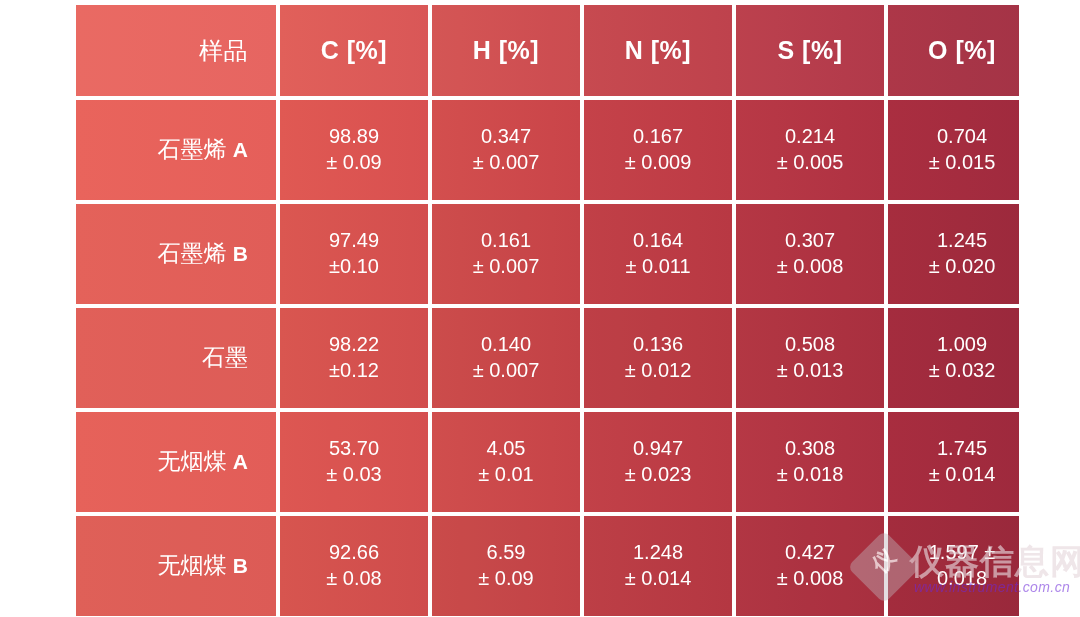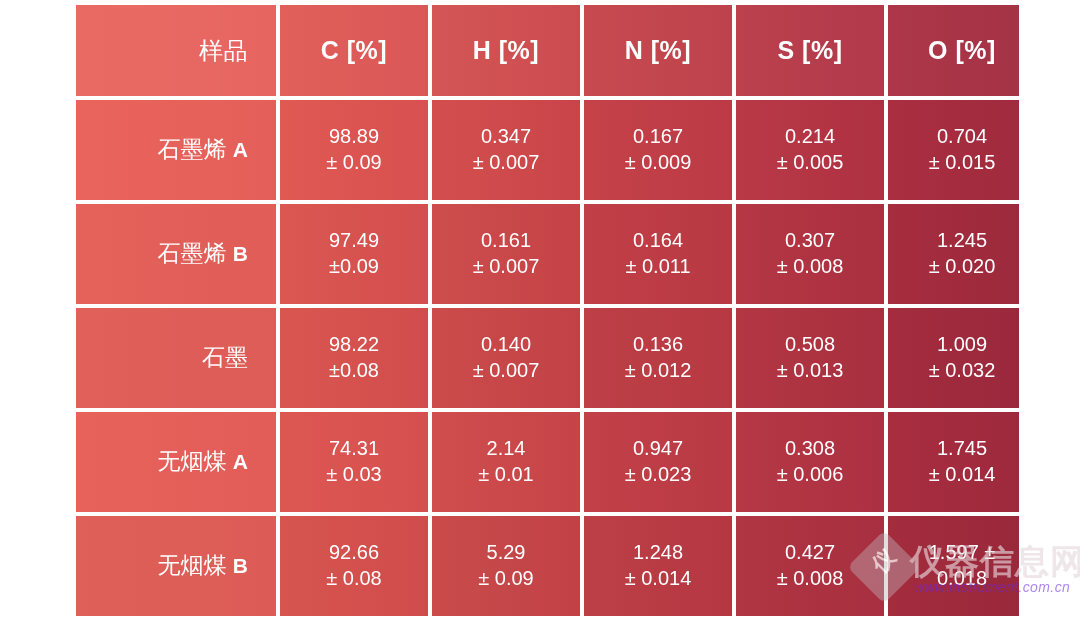--- a/index.html
+++ b/index.html
@@ -205,49 +205,49 @@
           <td class="sample-cell g-c0"><span class="cell-text"><span>石墨烯</span> <span class="suffix">A</span></span></td>
           <td class="g-c1"><span class="cell-text"><span class="val-main">98.89</span><span class="val-err">± 0.09</span></span></td>
           <td class="g-c2"><span class="cell-text"><span class="val-main">0.347</span><span class="val-err">± 0.007</span></span></td>
           <td class="g-c3"><span class="cell-text"><span class="val-main">0.167</span><span class="val-err">± 0.009</span></span></td>
           <td class="g-c4"><span class="cell-text"><span class="val-main">0.214</span><span class="val-err">± 0.005</span></span></td>
           <td class="g-c5"><span class="cell-text"><span class="val-main">0.704</span><span class="val-err">± 0.015</span></span></td>
         </tr>
 
         <tr class="data-row r2">
           <td class="sample-cell g-c0"><span class="cell-text"><span>石墨烯</span> <span class="suffix">B</span></span></td>
-          <td class="g-c1"><span class="cell-text"><span class="val-main">97.49</span><span class="val-err">±0.09</span></span></td>
+          <td class="g-c1"><span class="cell-text"><span class="val-main">97.49</span><span class="val-err">±0.10</span></span></td>
           <td class="g-c2"><span class="cell-text"><span class="val-main">0.161</span><span class="val-err">± 0.007</span></span></td>
           <td class="g-c3"><span class="cell-text"><span class="val-main">0.164</span><span class="val-err">± 0.011</span></span></td>
           <td class="g-c4"><span class="cell-text"><span class="val-main">0.307</span><span class="val-err">± 0.008</span></span></td>
           <td class="g-c5"><span class="cell-text"><span class="val-main">1.245</span><span class="val-err">± 0.020</span></span></td>
         </tr>
 
         <tr class="data-row r3">
           <td class="sample-cell g-c0"><span class="cell-text"><span>石墨</span> <span class="suffix"></span></span></td>
-          <td class="g-c1"><span class="cell-text"><span class="val-main">98.22</span><span class="val-err">±0.08</span></span></td>
+          <td class="g-c1"><span class="cell-text"><span class="val-main">98.22</span><span class="val-err">±0.12</span></span></td>
           <td class="g-c2"><span class="cell-text"><span class="val-main">0.140</span><span class="val-err">± 0.007</span></span></td>
           <td class="g-c3"><span class="cell-text"><span class="val-main">0.136</span><span class="val-err">± 0.012</span></span></td>
           <td class="g-c4"><span class="cell-text"><span class="val-main">0.508</span><span class="val-err">± 0.013</span></span></td>
           <td class="g-c5"><span class="cell-text"><span class="val-main">1.009</span><span class="val-err">± 0.032</span></span></td>
         </tr>
 
         <tr class="data-row r4">
           <td class="sample-cell g-c0"><span class="cell-text"><span>无烟煤</span> <span class="suffix">A</span></span></td>
-          <td class="g-c1"><span class="cell-text"><span class="val-main">74.31</span><span class="val-err">± 0.03</span></span></td>
-          <td class="g-c2"><span class="cell-text"><span class="val-main">2.14</span><span class="val-err">± 0.01</span></span></td>
+          <td class="g-c1"><span class="cell-text"><span class="val-main">53.70</span><span class="val-err">± 0.03</span></span></td>
+          <td class="g-c2"><span class="cell-text"><span class="val-main">4.05</span><span class="val-err">± 0.01</span></span></td>
           <td class="g-c3"><span class="cell-text"><span class="val-main">0.947</span><span class="val-err">± 0.023</span></span></td>
-          <td class="g-c4"><span class="cell-text"><span class="val-main">0.308</span><span class="val-err">± 0.006</span></span></td>
+          <td class="g-c4"><span class="cell-text"><span class="val-main">0.308</span><span class="val-err">± 0.018</span></span></td>
           <td class="g-c5"><span class="cell-text"><span class="val-main">1.745</span><span class="val-err">± 0.014</span></span></td>
         </tr>
 
         <tr class="data-row r5">
           <td class="sample-cell g-c0"><span class="cell-text"><span>无烟煤</span> <span class="suffix">B</span></span></td>
           <td class="g-c1"><span class="cell-text"><span class="val-main">92.66</span><span class="val-err">± 0.08</span></span></td>
-          <td class="g-c2"><span class="cell-text"><span class="val-main">5.29</span><span class="val-err">± 0.09</span></span></td>
+          <td class="g-c2"><span class="cell-text"><span class="val-main">6.59</span><span class="val-err">± 0.09</span></span></td>
           <td class="g-c3"><span class="cell-text"><span class="val-main">1.248</span><span class="val-err">± 0.014</span></span></td>
           <td class="g-c4"><span class="cell-text"><span class="val-main">0.427</span><span class="val-err">± 0.008</span></span></td>
           <td class="g-c5"><span class="cell-text"><span class="val-main">1.597 ±</span><span class="val-err">0.018</span></span></td>
         </tr>
 
       </tbody>
     </table>
   </div>
 
   <div id="watermark">

